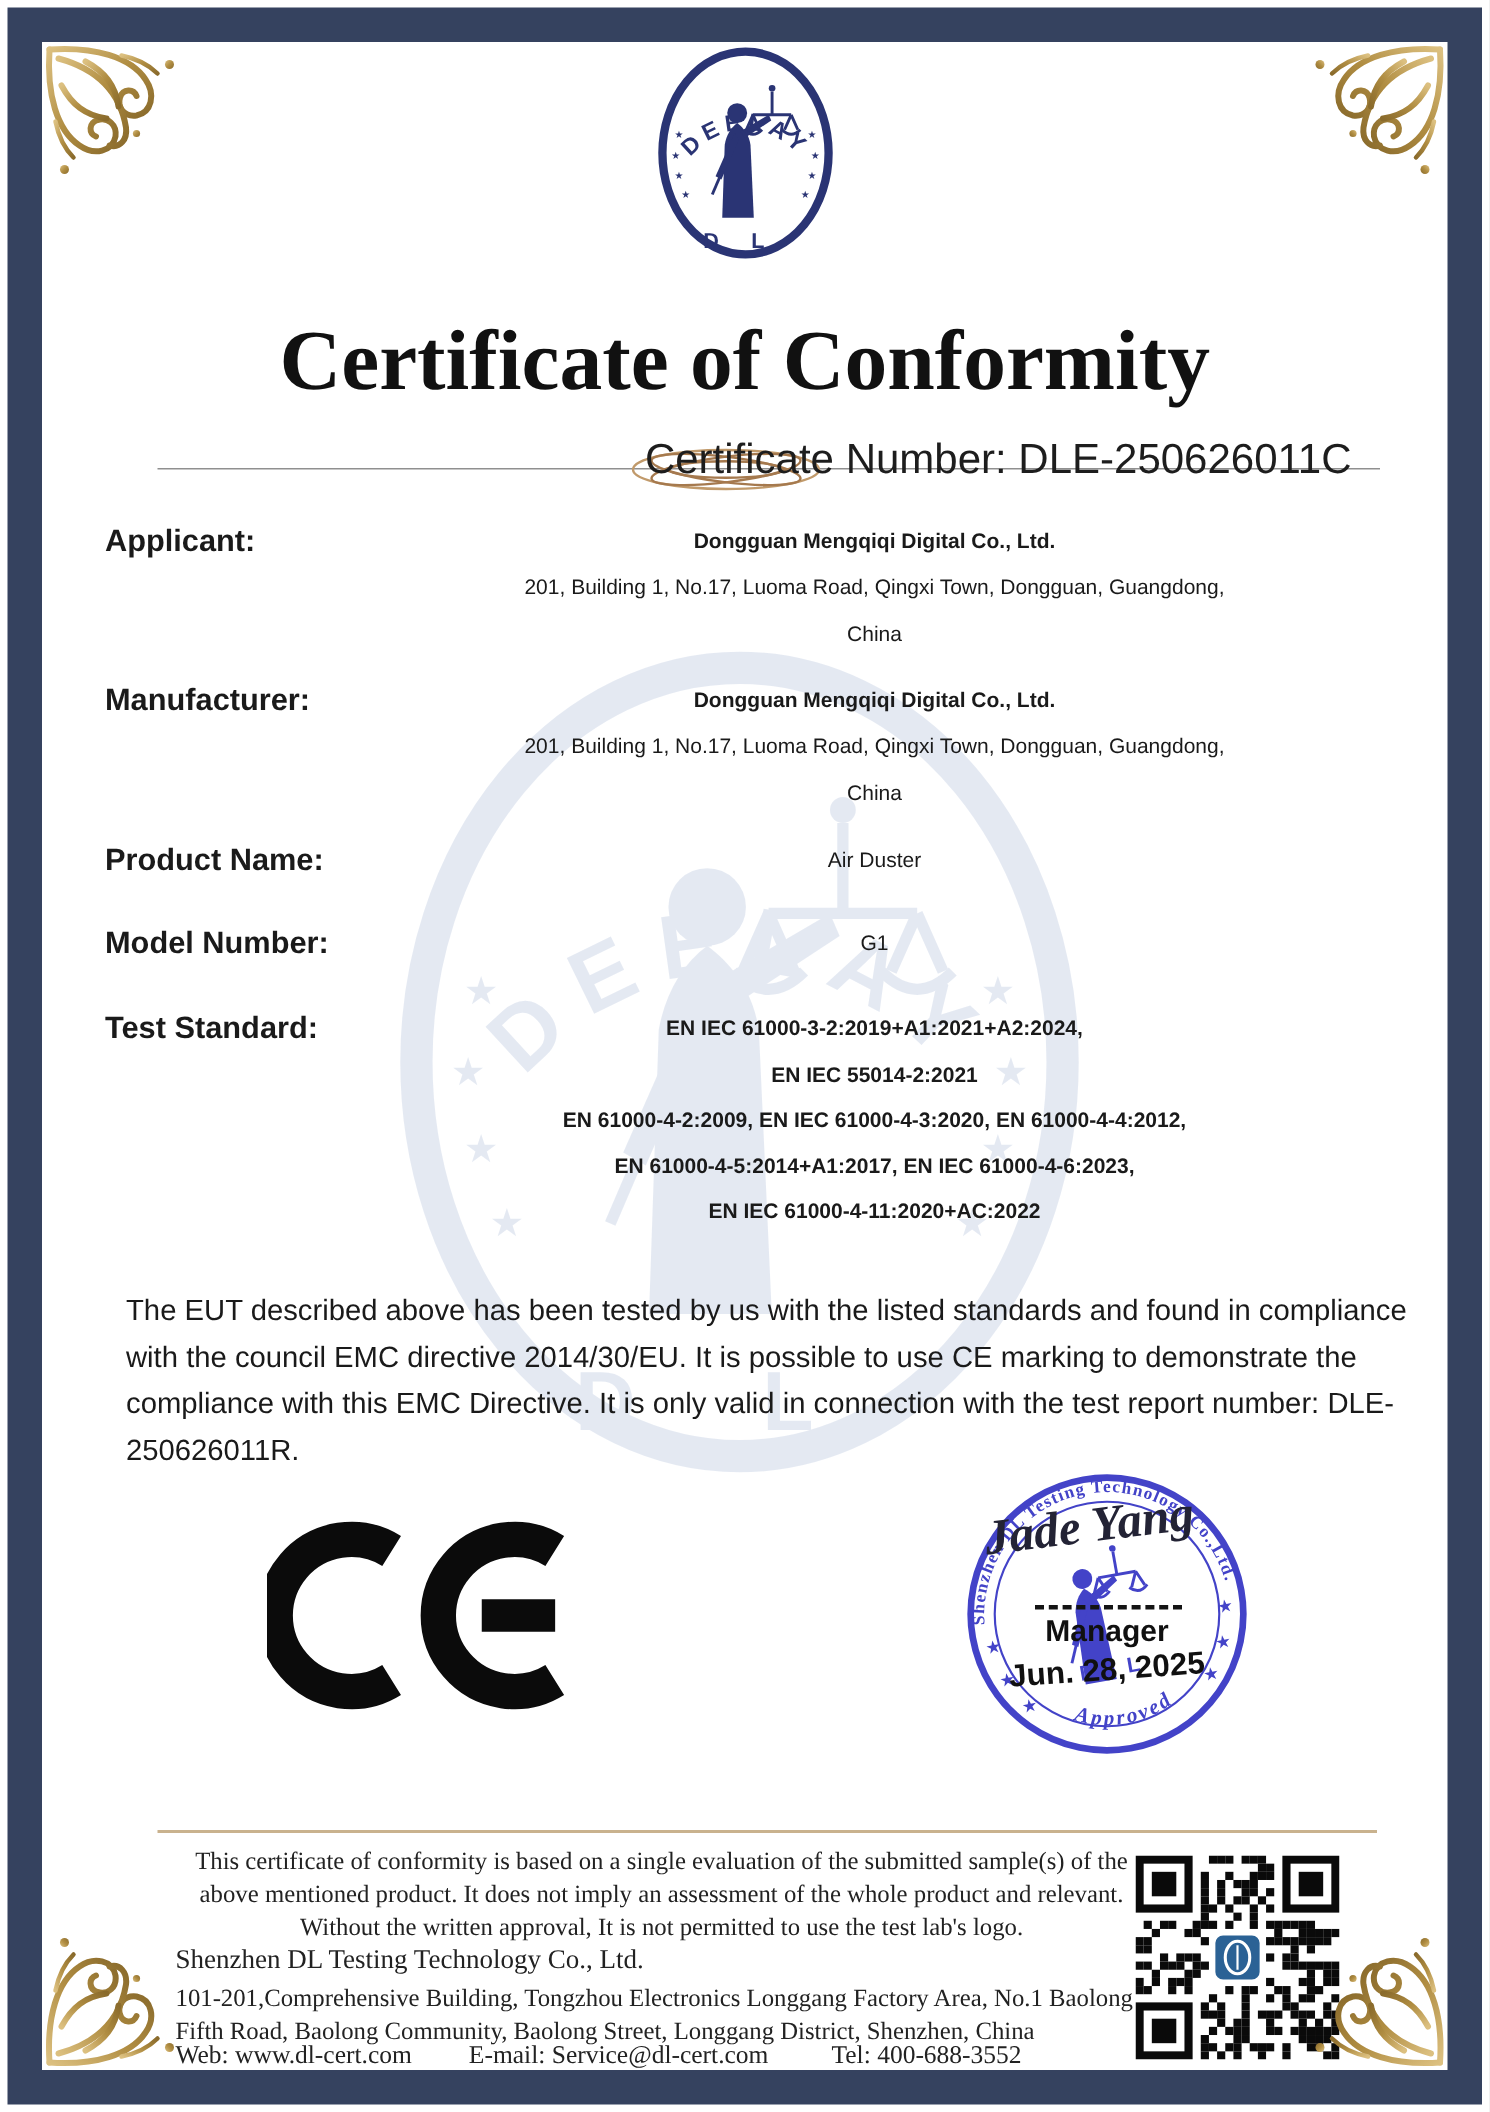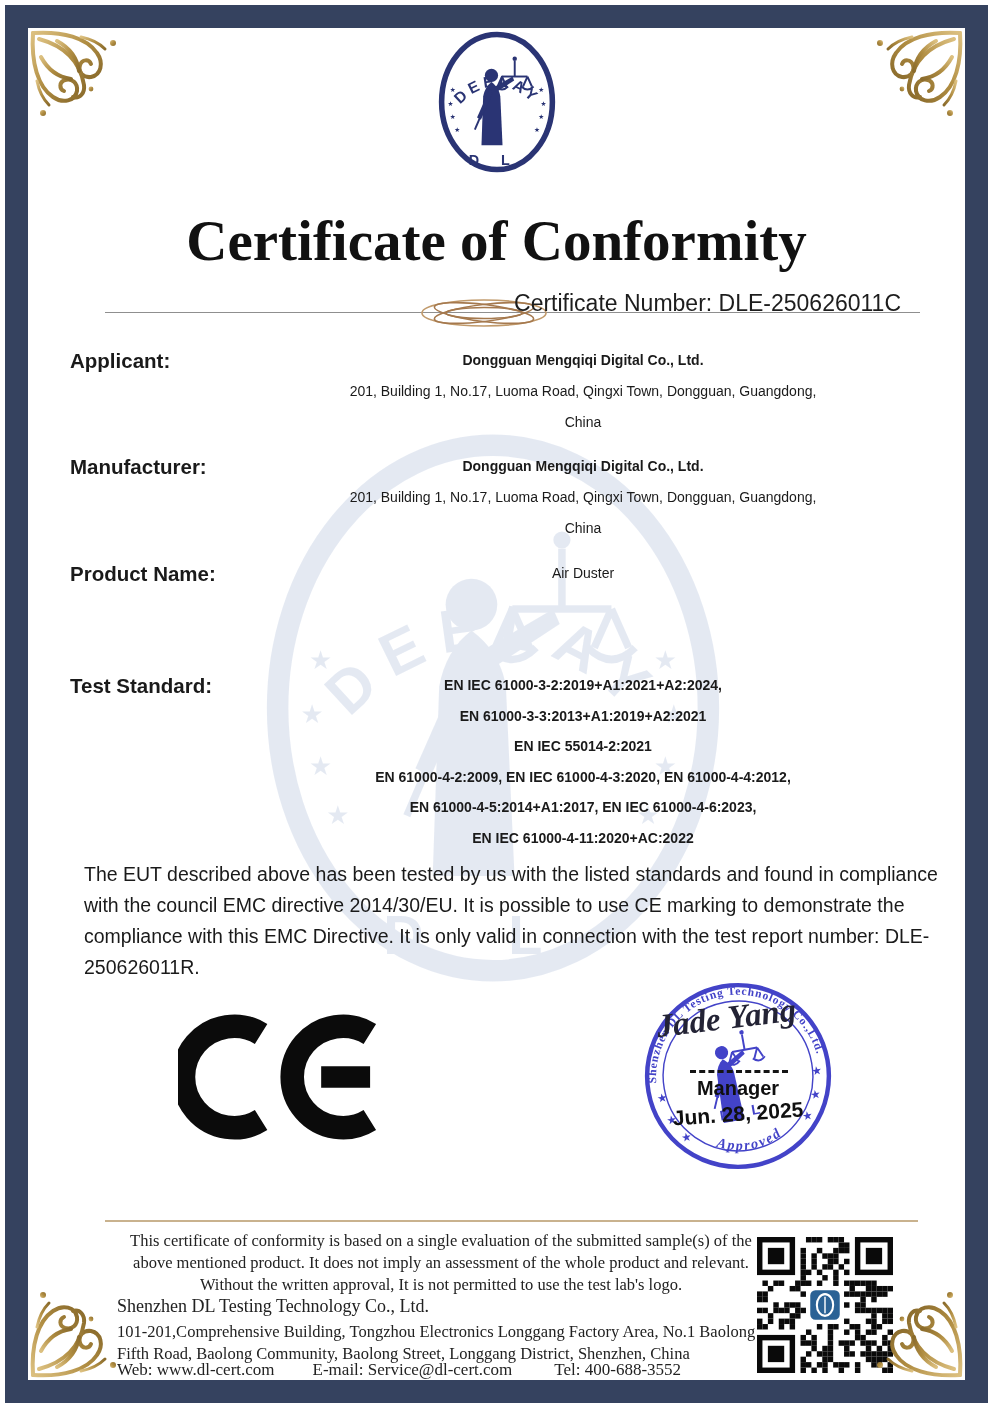--- a/index.html
+++ b/index.html
@@ -10,21 +10,21 @@
   .corner.tl{left:29px;top:29px;}
   .corner.tr{right:29px;top:29px;transform:scaleX(-1);}
   .corner.bl{left:29px;bottom:29px;transform:scaleY(-1);}
   .corner.br{right:29px;bottom:29px;transform:scale(-1,-1);}
   .watermark{position:absolute;left:256px;top:428px;width:474px;height:560px;color:#8aa0c8;opacity:.22;z-index:0;}
   .logo{position:absolute;left:50%;top:30px;transform:translateX(-50%);width:122px;height:144px;color:#2a3474;z-index:2;}
   .title{position:absolute;left:0;top:208px;width:100%;margin:0;text-align:center;
          font-family:"Liberation Serif","DejaVu Serif",serif;font-weight:bold;font-size:57px;color:#111;z-index:2;}
   .rule{position:absolute;left:105px;right:73px;top:312px;border-top:1.5px solid #8f8f8f;z-index:1;}
   .knot{position:absolute;left:418px;top:295px;width:132px;height:36px;z-index:2;}
-  .certnum{position:absolute;right:92px;top:290px;font-size:23px;color:#1d1d1d;z-index:2;}
+  .certnum{position:absolute;right:92px;top:290px;font-size:28px;color:#1d1d1d;z-index:2;}
   .row{position:absolute;left:70px;display:flex;z-index:2;}
   .row .label{width:168px;font-weight:bold;font-size:20.5px;line-height:31px;}
   .row .value{width:690px;font-size:14px;line-height:31px;text-align:center;}
   .row .value .bold{font-weight:bold;}
   .row .value .std{font-weight:bold;line-height:30.5px;}
   .statement{position:absolute;left:68px;top:843px;width:862px;font-size:19.5px;line-height:31px;z-index:2;margin:16px;}
   .ce{position:absolute;left:178px;top:1006px;width:222px;height:142px;z-index:2;}
   .stamp{position:absolute;left:640px;top:978px;width:196px;height:196px;z-index:3;}
   .stamp svg.seal{position:absolute;inset:0;width:196px;height:196px;}
   .sig{position:absolute;left:16px;top:20px;width:170px;font-family:"Liberation Serif","DejaVu Serif",serif;
@@ -158,26 +158,29 @@
       <div>201, Building 1, No.17, Luoma Road, Qingxi Town, Dongguan, Guangdong,</div>
       <div>China</div>
     </div>
   </div>
 
   <div class="row" style="top:558px">
     <div class="label">Product Name:</div>
     <div class="value bold">Air Duster</div>
   </div>
 
+  <div class="row" style="top:613px">
+    <div class="label">Model Number:</div>
+    <div class="value bold">G1</div>
+  </div>
 
   <div class="row" style="top:670px">
     <div class="label">Test Standard:</div>
     <div class="value">
       <div class="std">EN IEC 61000-3-2:2019+A1:2021+A2:2024,</div>
-      <div class="std">EN 61000-3-3:2013+A1:2019+A2:2021</div>
       <div class="std">EN IEC 55014-2:2021</div>
       <div class="std">EN 61000-4-2:2009, EN IEC 61000-4-3:2020, EN 61000-4-4:2012,</div>
       <div class="std">EN 61000-4-5:2014+A1:2017, EN IEC 61000-4-6:2023,</div>
       <div class="std">EN IEC 61000-4-11:2020+AC:2022</div>
     </div>
   </div>
 
   <p class="statement">The EUT described above has been tested by us with the listed standards and found in compliance with the council EMC directive 2014/30/EU. It is possible to use CE marking to demonstrate the compliance with this EMC Directive. It is only valid in connection with the test report number: DLE-250626011R.</p>
 
   <svg class="ce" viewBox="0 0 245 140">

